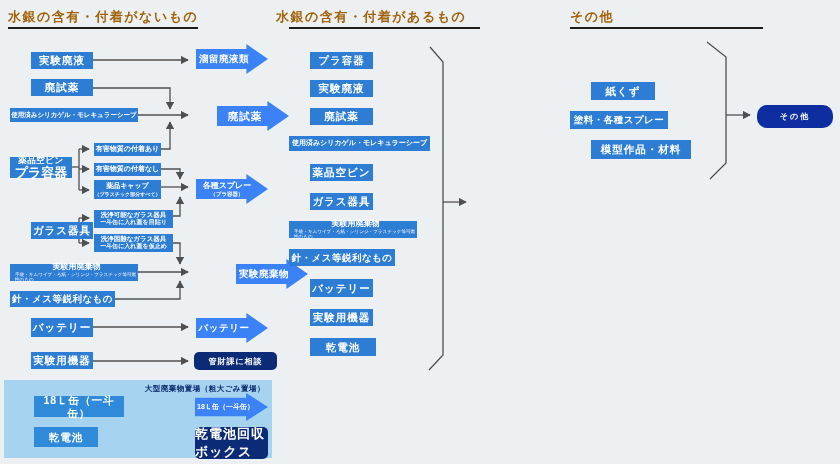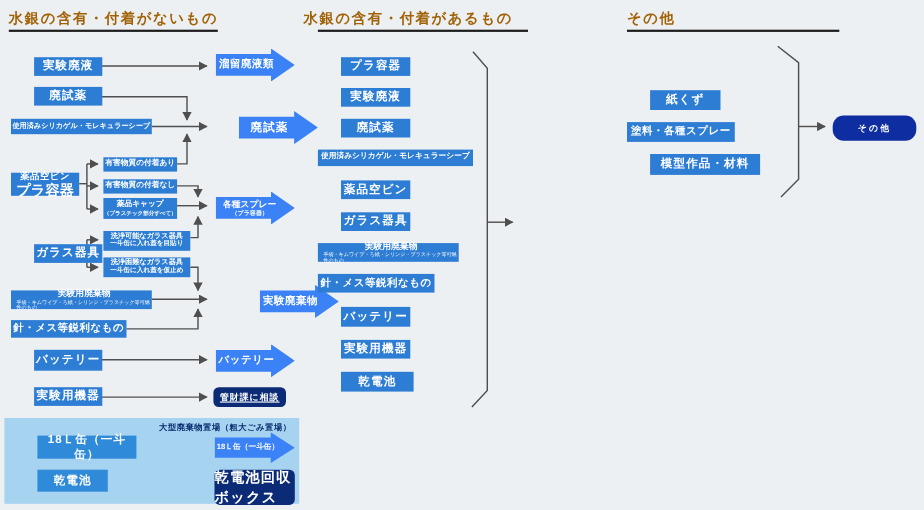--- a/index.html
+++ b/index.html
@@ -117,21 +117,21 @@
   <div class="abs box t105" style="left:10px;top:352px;width:62px;height:17px;">実験用機器</div>
 
   <div class="abs oarrow t95" style="left:196px;top:44px;width:72px;height:30px;">溜留廃液類</div>
   <div class="abs oarrow t105" style="left:196px;top:101px;width:72px;height:30px;">廃試薬</div>
   <div class="abs oarrow" style="left:196px;top:174px;width:72px;height:30px;padding-right:10px;">
     <span class="t8">各種スプレー</span>
     <span class="t55">（プラ容器）</span>
   </div>
   <div class="abs oarrow t95" style="left:196px;top:259px;width:72px;height:30px;margin-left:40px;">実験廃棄物</div>
   <div class="abs oarrow t95" style="left:196px;top:313px;width:72px;height:30px;">バッテリー</div>
-  <div class="abs navy small t8" style="left:194px;top:352px;width:66px;height:18px;text-decoration:underline;">管財課に相談</div>
+  <div class="abs navy small t8" style="left:194px;top:352px;width:83px;height:18px;">管財課に相談</div>
 
   <div class="abs panel" style="left:4px;top:380px;width:268px;height:78px;">
     <div class="panel-label">大型廃棄物置場（粗大ごみ置場）</div>
   </div>
   <div class="abs box panelblue t105" style="left:13px;top:396px;width:90px;height:21px;">18Ｌ缶（一斗缶）</div>
   <div class="abs oarrow t7" style="left:195px;top:393px;width:73px;height:28px;padding-right:12px;">18Ｌ缶（一斗缶）</div>
   <div class="abs box panelblue t105" style="left:13px;top:427px;width:64px;height:20px;">乾電池</div>
   <div class="abs navy small t75" style="left:195px;top:427px;width:73px;height:32px;">乾電池回収ボックス</div>
 
   <div class="abs col-title" style="left:276px;top:8px;">水銀の含有・付着があるもの</div>

